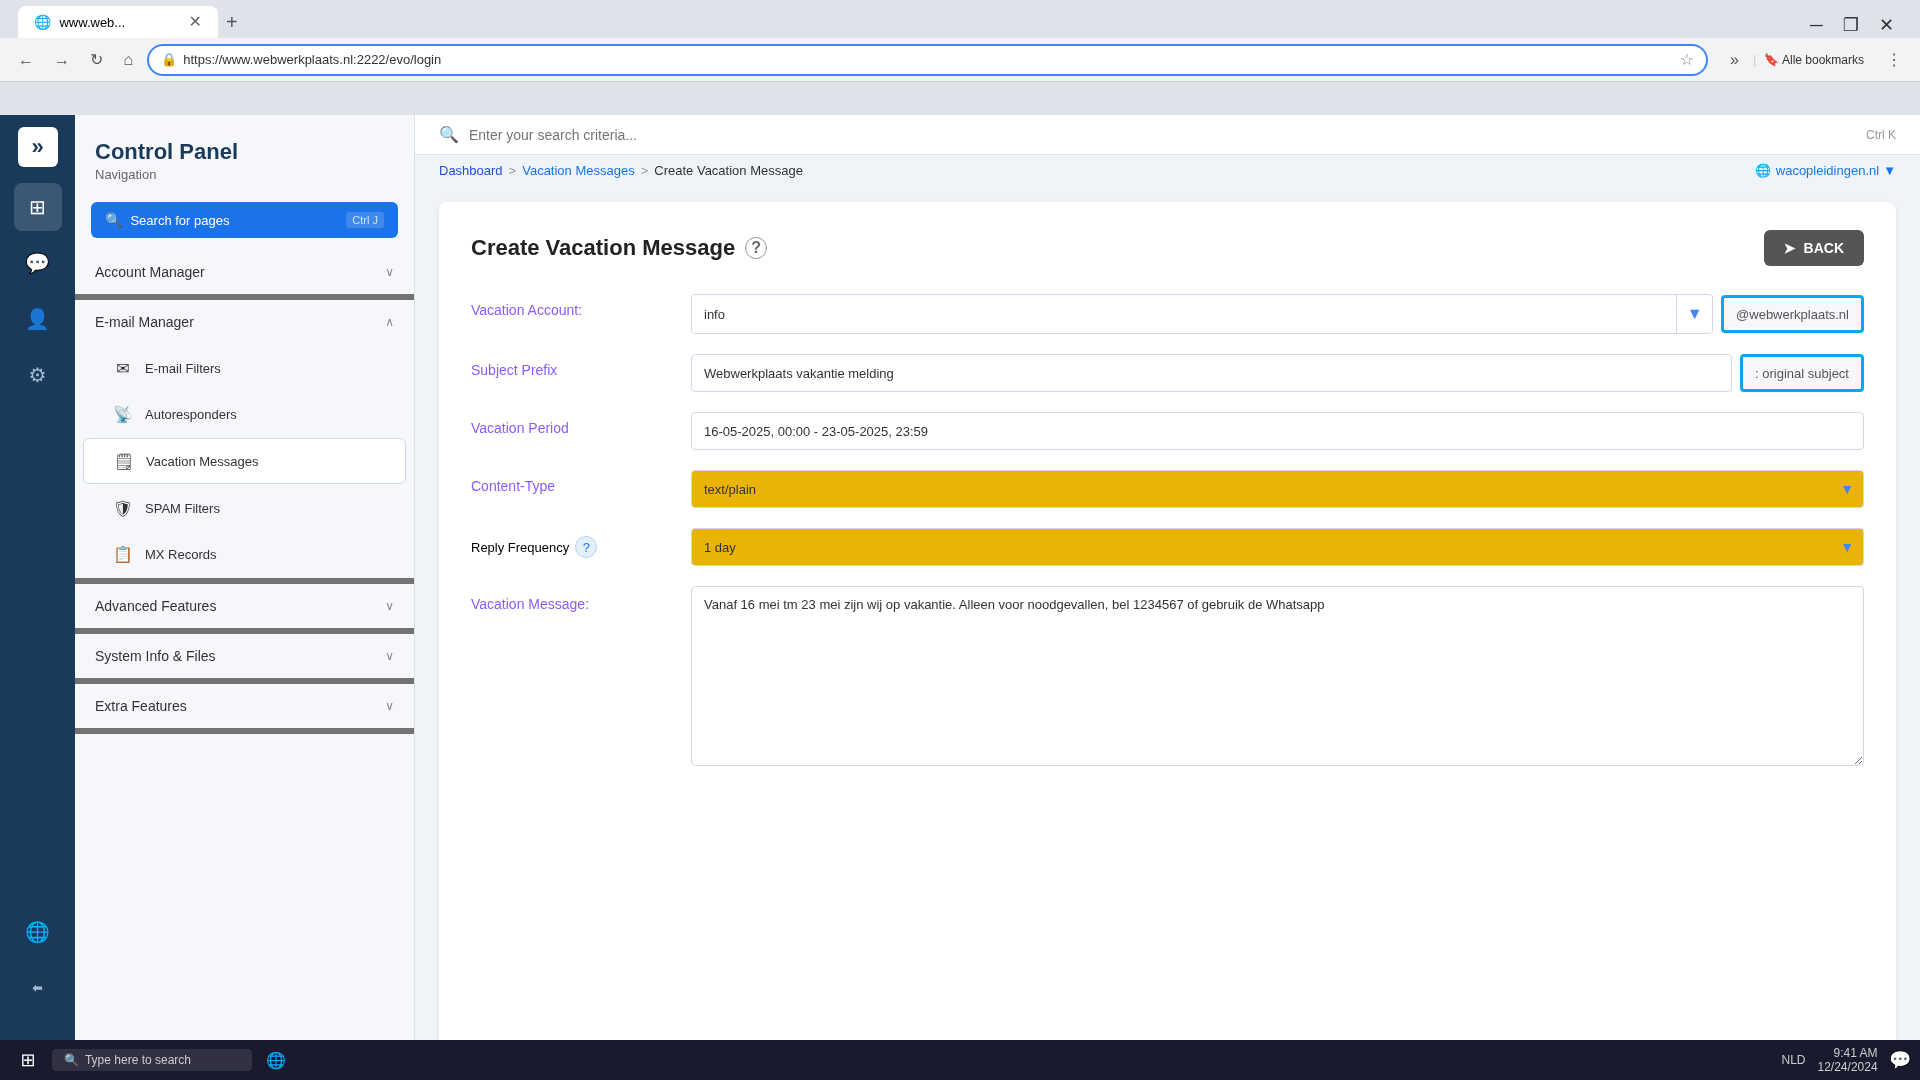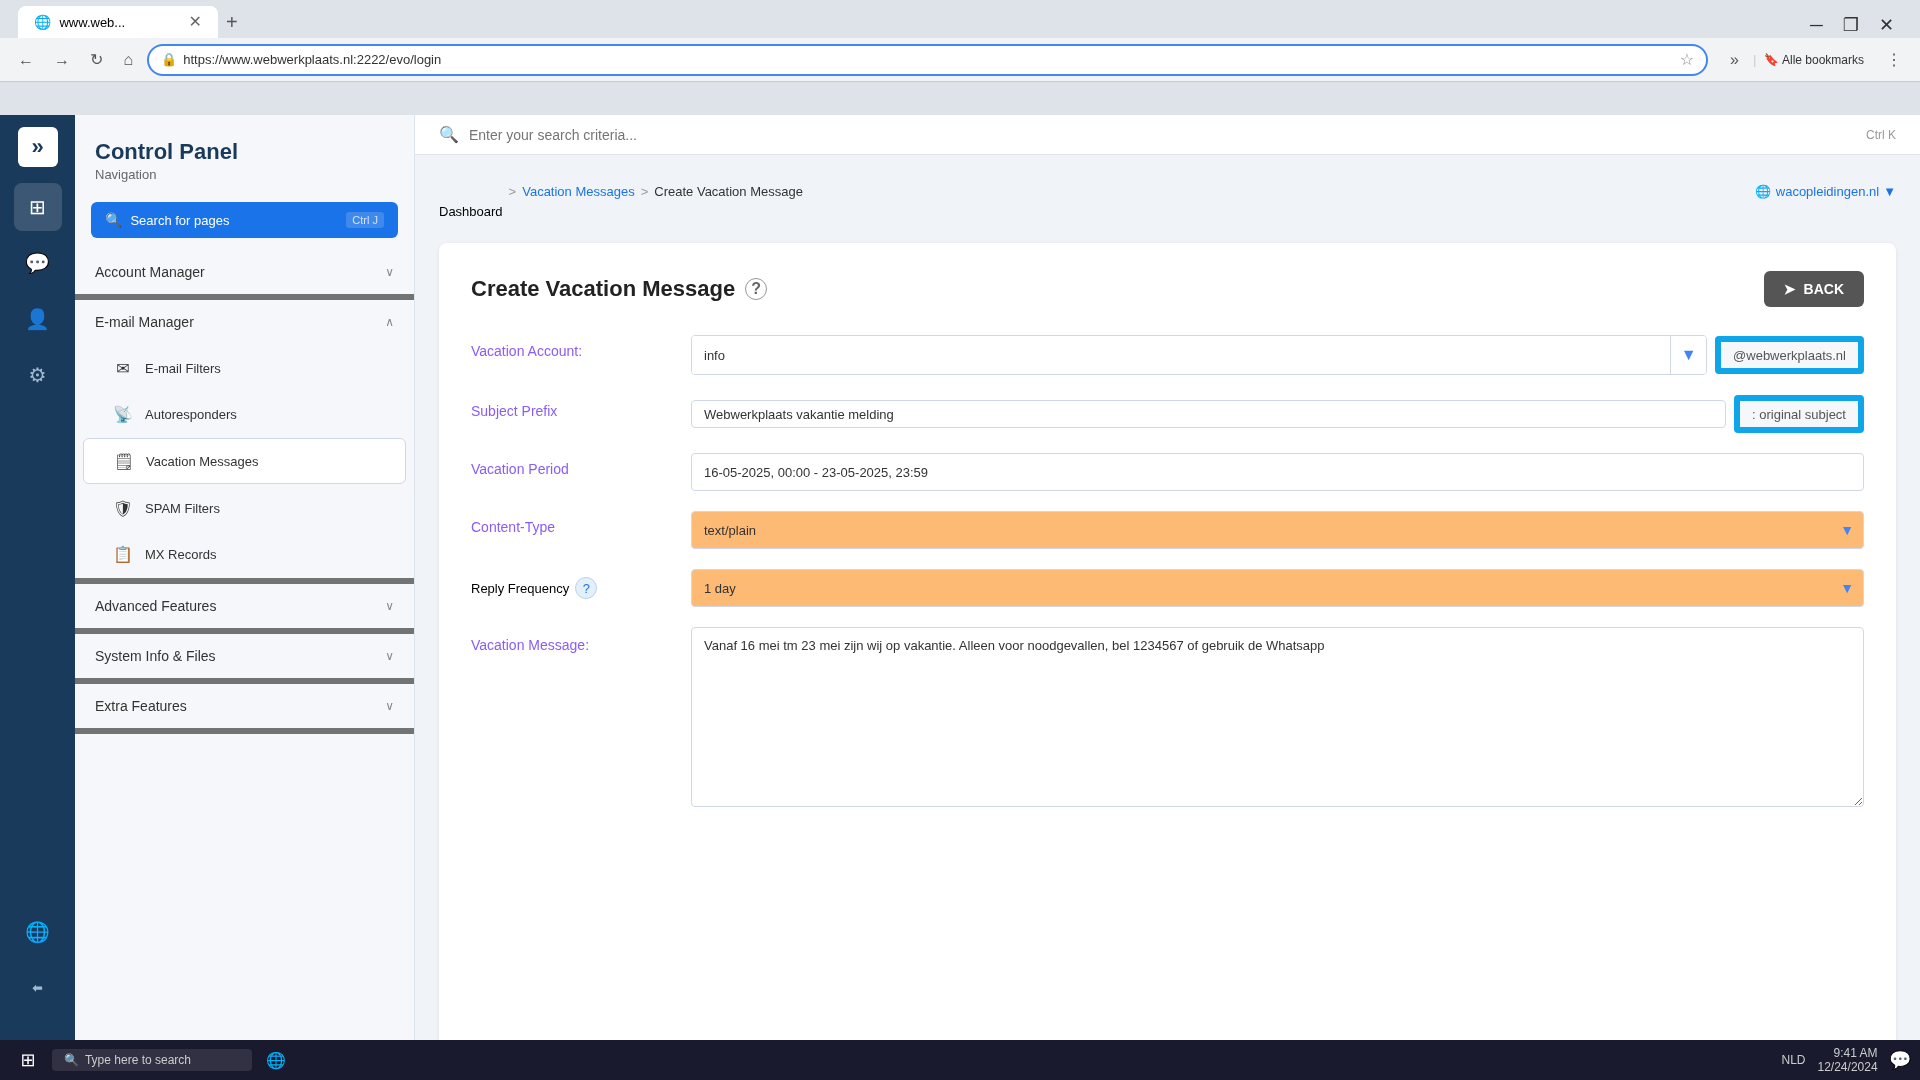--- a/index.html
+++ b/index.html
@@ -72,24 +72,24 @@
     .form-title { font-size: 22px; font-weight: 700; color: #222; display: flex; align-items: center; gap: 10px; }
     .form-title-icon { font-size: 16px; color: #666; border: 1px solid #999; border-radius: 50%; width: 22px; height: 22px; display: flex; align-items: center; justify-content: center; }
     .back-button { background: #555; color: #fff; border: none; border-radius: 6px; padding: 10px 20px; display: flex; align-items: center; gap: 8px; cursor: pointer; font-size: 14px; font-weight: 600; }
 
     
     .form-row { display: flex; align-items: flex-start; margin-bottom: 20px; }
     .form-label { width: 220px; font-size: 14px; color: #8b5cf6; padding-top: 8px; font-weight: 500; flex-shrink: 0; }
     .form-label-with-help { display: flex; align-items: center; gap: 6px; width: 220px; padding-top: 8px; flex-shrink: 0; }
     .help-icon { width: 22px; height: 22px; border-radius: 50%; background: #e3f0fb; color: #1a73e8; font-size: 13px; display: flex; align-items: center; justify-content: center; border: 1px solid #b3d4f0; }
     .form-control-group { flex: 1; display: flex; gap: 8px; align-items: center; }
-    .form-input { flex: 1; height: 28px; border: 1px solid #d0d8e8; border-radius: 4px; padding: 0 12px; font-size: 13px; color: #333; background: #fff; outline: none; }
-    .form-input-suffix { height: 38px; border: 6px solid #0ea5e9; border-radius: 4px; padding: 0 12px; font-size: 13px; color: #555; background: #f5f7fa; display: flex; align-items: center; white-space: nowrap; }
+    .form-input { flex: 1; height: 38px; border: 1px solid #d0d8e8; border-radius: 4px; padding: 0 12px; font-size: 13px; color: #333; background: #fff; outline: none; }
+    .form-input-suffix { height: 38px; border: 3px solid #0ea5e9; border-radius: 4px; padding: 0 12px; font-size: 13px; color: #555; background: #f5f7fa; display: flex; align-items: center; white-space: nowrap; }
     .form-select-wrapper { flex: 1; position: relative; }
-    .form-select { width: 100%; height: 38px; border: 1px solid #d0d8e8; border-radius: 4px; padding: 0 36px 0 12px; font-size: 13px; color: #333; background: #fdba74; appearance: none; outline: none; cursor: pointer; }
+    .form-select { width: 100%; height: 38px; border: 1px solid #d0d8e8; border-radius: 4px; padding: 0 36px 0 12px; font-size: 13px; color: #333; background: #eab308; appearance: none; outline: none; cursor: pointer; }
     .form-select-arrow { position: absolute; right: 10px; top: 50%; transform: translateY(-50%); color: #4285f4; font-size: 14px; pointer-events: none; }
     .select-dropdown-group { flex: 1; display: flex; gap: 0; border: 1px solid #d0d8e8; border-radius: 4px; overflow: hidden; }
     .select-main { flex: 1; height: 38px; border: none; padding: 0 12px; font-size: 13px; color: #333; background: #fff; outline: none; appearance: none; }
     .select-arrow-btn { width: 36px; background: #fff; border: none; border-left: 1px solid #d0d8e8; color: #4285f4; font-size: 16px; cursor: pointer; display: flex; align-items: center; justify-content: center; }
     .period-input { flex: 1; height: 38px; border: 1px solid #d0d8e8; border-radius: 4px; padding: 0 12px; font-size: 13px; color: #333; background: #fff; }
     .textarea-field { flex: 1; height: 180px; border: 1px solid #d0d8e8; border-radius: 4px; padding: 10px 12px; font-size: 13px; color: #333; background: #fff; resize: vertical; outline: none; font-family: inherit; }
 
     
     .taskbar { position: fixed; bottom: 0; left: 0; right: 0; height: 40px; background: #1a1a2e; display: flex; align-items: center; padding: 0 8px; gap: 4px; z-index: 100; }
     .taskbar-start { width: 40px; height: 32px; background: transparent; border: none; color: #fff; font-size: 18px; cursor: pointer; display: flex; align-items: center; justify-content: center; }
@@ -224,21 +224,21 @@
   <div class="main-content">
 
     <div class="top-search">
       <span class="top-search-icon">🔍</span>
       <input class="top-search-input" type="text" placeholder="Enter your search criteria..." style="">
       <span class="top-search-shortcut">Ctrl K</span>
     </div>
 
     <div class="breadcrumb-bar">
       <div class="breadcrumb">
-        <a style="color:#000000; text-decoration:none;margin-top:41px;">Dashboard</a>
+        <a style="color:#1d4ed8; text-decoration:none;">Dashboard</a>
         <span class="breadcrumb-sep">&gt;</span>
         <a style="color:#1a73e8; text-decoration:none;">Vacation Messages</a>
         <span class="breadcrumb-sep">&gt;</span>
         <span class="breadcrumb-current">Create Vacation Message</span>
       </div>
       <div class="breadcrumb-domain">
         <span>🌐</span>
         <span>wacopleidingen.nl</span>
         <span>▼</span>
       </div>

